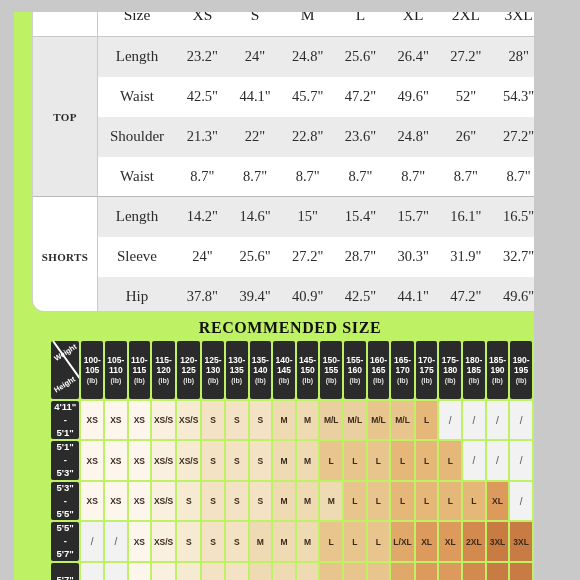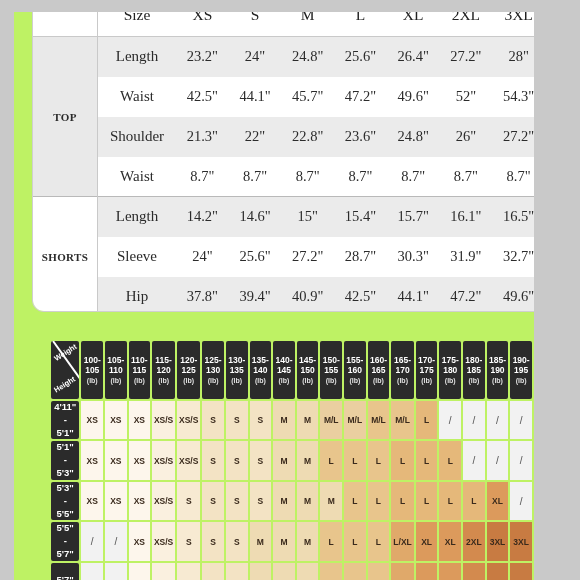--- a/index.html
+++ b/index.html
@@ -180,20 +180,21 @@
             <td>40.9"</td>
             <td>42.5"</td>
             <td>44.1"</td>
             <td>47.2"</td>
             <td>49.6"</td>
           </tr>
         </tbody>
     </table>
   </div>
 
+  <div class="rec-title">RECOMMENDED SIZE</div>
 
   <table class="grid">
     <tbody id="grid-tbody">
         <tr>
           <td class="corner">
             <svg class="diag" viewBox="0 0 64 80">
               <line x1="8" y1="6" x2="54" y2="70" stroke="#ffffff" stroke-width="2"></line>
             </svg>
             <span class="w-lab">Weight</span>
             <span class="h-lab">Height</span>

